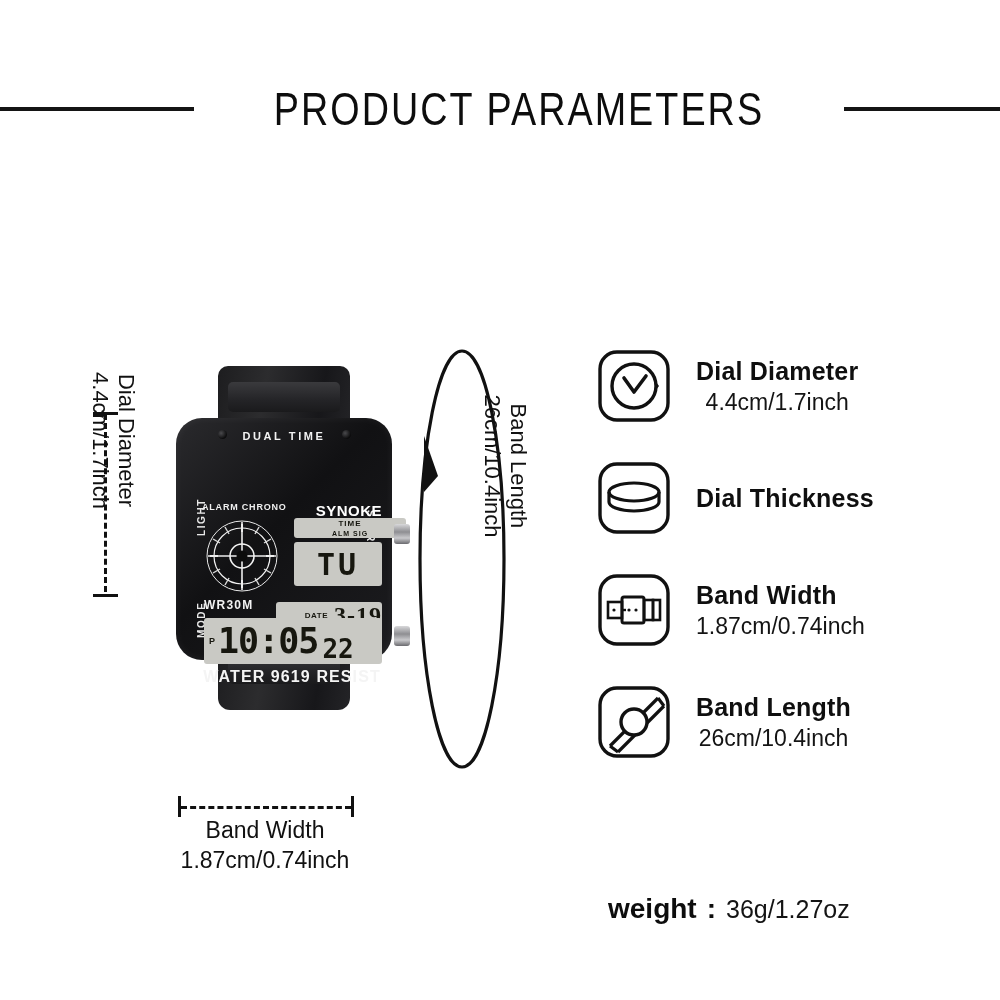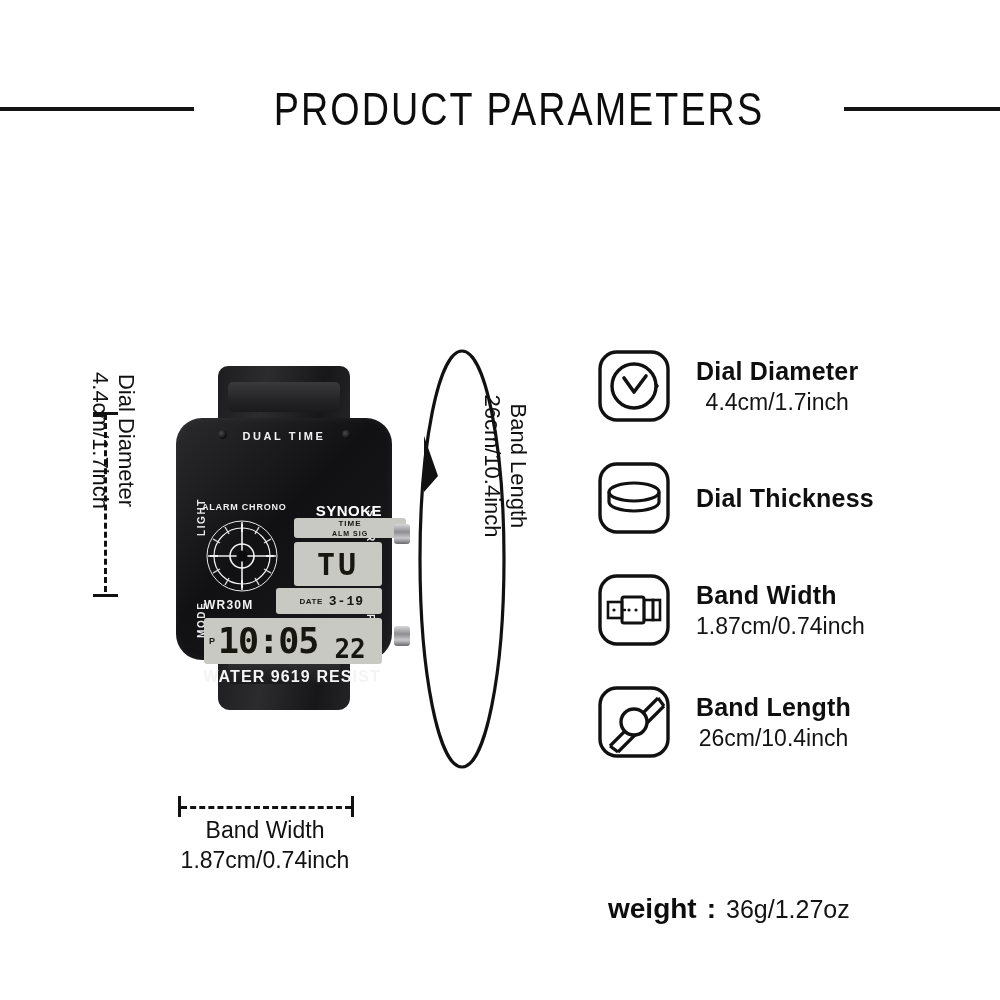--- a/index.html
+++ b/index.html
@@ -323,39 +323,39 @@
     position: absolute;
     left: 2px;
     top: 96px;
     color: #f2f2f2;
     font-size: 12px;
     font-weight: 700;
     letter-spacing: 1.2px;
   }
   .lcd-date {
     left: 74px;
-    top: 86px;
+    top: 100px;
     width: 106px;
     height: 26px;
     display: flex;
     align-items: center;
     justify-content: flex-end;
-    padding-right: 18px;
+    padding-right: 0;
     box-sizing: border-box;
   }
   .lcd-date .dlabel {
     font-size: 8px;
     font-weight: 700;
     color: #17170f;
     margin-right: 6px;
     letter-spacing: 0.5px;
   }
   .lcd-date .dval {
-    font-family: Liberation Mono, monospace;
-    font-size: 13px;
+    font-family: Liberation Serif, serif;
+    font-size: 24px;
     font-weight: 700;
     color: #17170f;
     letter-spacing: 1px;
   }
   .lcd-main {
     left: 2px;
     top: 116px;
     width: 178px;
     height: 46px;
     display: flex;
@@ -376,21 +376,21 @@
     color: #17170f;
     letter-spacing: -1px;
     line-height: 1;
   }
   .lcd-main .secs {
     font-family: "DejaVu Sans Mono", monospace;
     font-size: 26px;
     font-weight: 700;
     color: #17170f;
     line-height: 1;
-    margin-left: 16px;
+    margin-left: 4px;
     align-self: flex-end;
     margin-bottom: 2px;
   }
   .water {
     position: absolute;
     left: 0;
     top: 166px;
     width: 180px;
     text-align: center;
     color: #f4f4f4;

